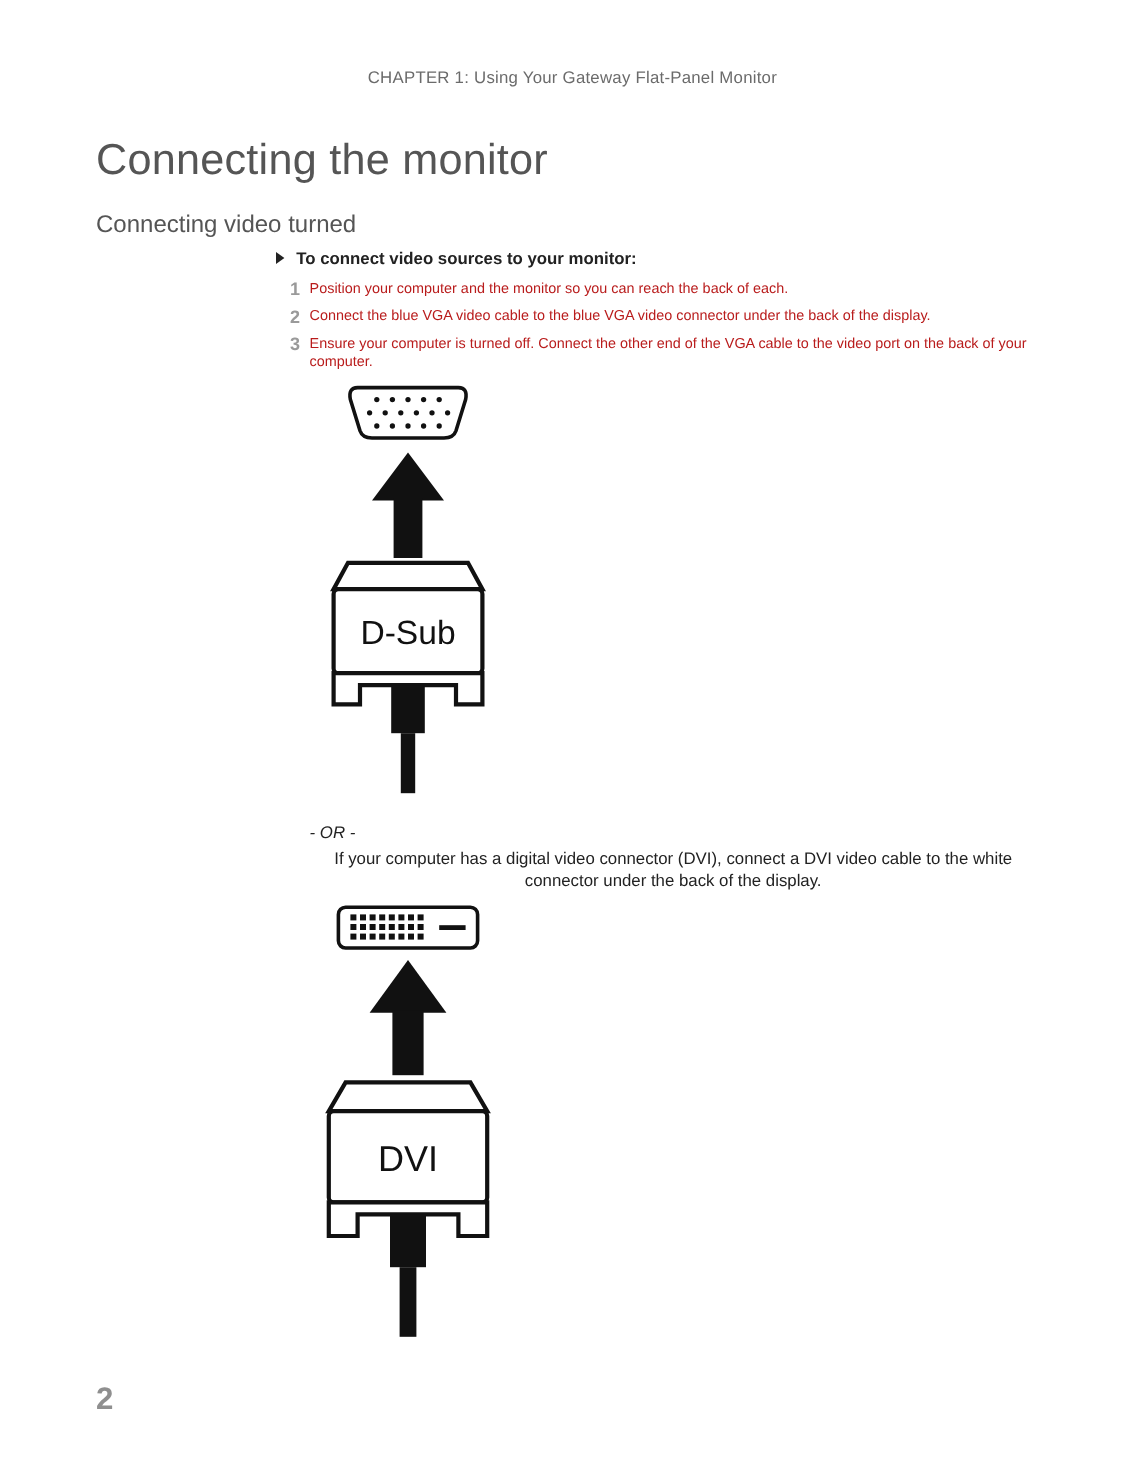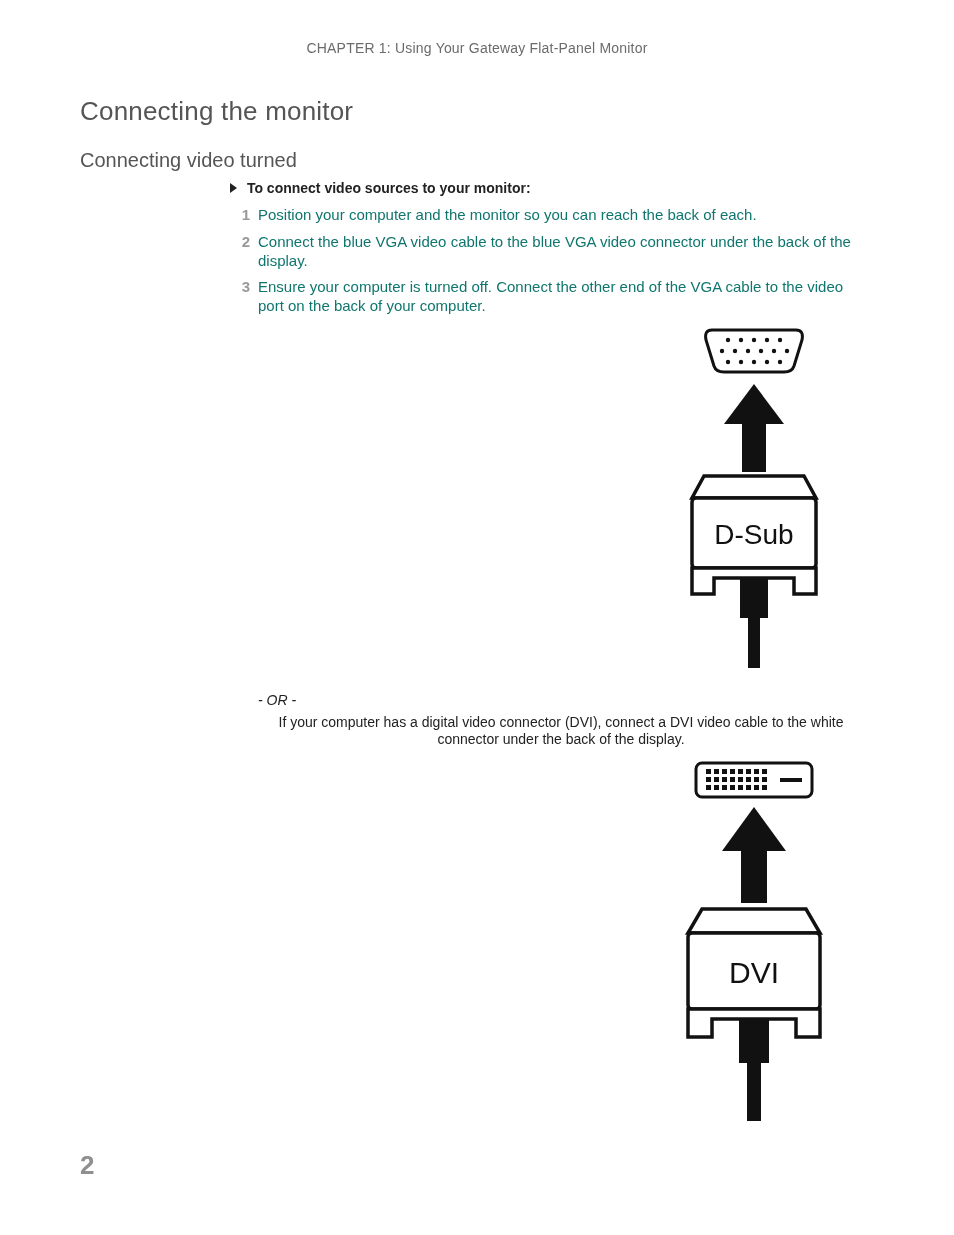--- a/index.html
+++ b/index.html
@@ -10,32 +10,32 @@
     height: 1235px;
     background: #ffffff;
     font-family: "Segoe UI", "Lucida Sans", "Lucida Grande", Arial, sans-serif;
     color: #222;
   }
   .page {
     position: relative;
     width: 954px;
     height: 1235px;
     box-sizing: border-box;
-    padding: 40px 80px 40px 80px;
+    padding: 56px 80px 40px 80px;
   }
   .chapter-header {
     text-align: center;
     font-size: 14px;
     color: #6b6b6b;
     font-weight: 400;
     margin-bottom: 40px;
     letter-spacing: 0.2px;
   }
   h1.section-title {
-    font-size: 26px;
+    font-size: 36px;
     font-weight: 400;
     color: #555;
     margin: 0 0 22px 0;
     letter-spacing: 0.2px;
   }
   h2.subsection-title {
     font-size: 20px;
     font-weight: 400;
     color: #555;
     margin: 0 0 8px 0;
@@ -62,24 +62,24 @@
   ol.steps {
     list-style: none;
     padding: 0;
     margin: 0;
     counter-reset: step;
   }
   ol.steps > li {
     counter-increment: step;
     position: relative;
     padding-left: 28px;
-    font-size: 15px;
+    font-size: 12px;
     line-height: 1.25;
     margin-bottom: 8px;
-    color: #0f766e;
+    color: #b91c1c;
   }
   ol.steps > li::before {
     content: counter(step);
     position: absolute;
     left: 0;
     top: 0;
     font-weight: 700;
     color: #9a9a9a;
     font-size: 15px;
     width: 20px;
@@ -91,21 +91,21 @@
     font-style: italic;
   }
   .para {
     font-size: 14px;
     line-height: 1.25;
     margin: 4px 0 8px 28px;
     text-align: center;
   }
   .diagram-wrap {
     display: flex;
-    justify-content: flex-end;
+    justify-content: flex-start;
     margin: 10px 0 10px 0;
   }
   .page-number {
     position: absolute;
     left: 80px;
     bottom: 54px;
     font-size: 26px;
     font-weight: 700;
     color: #8f8f8f;
   }

